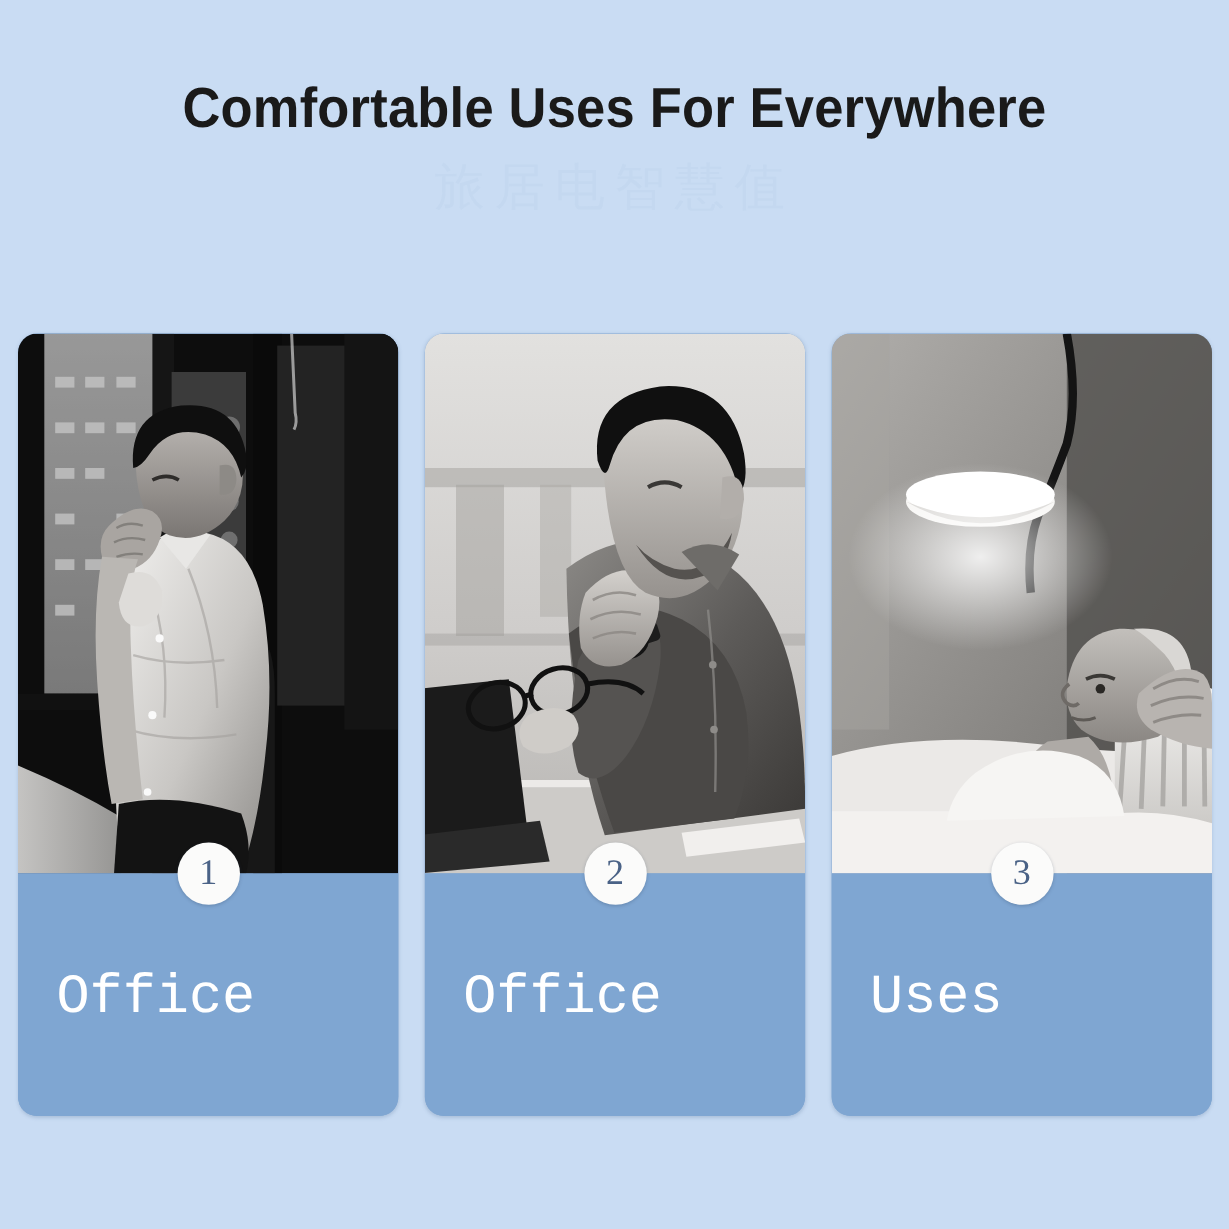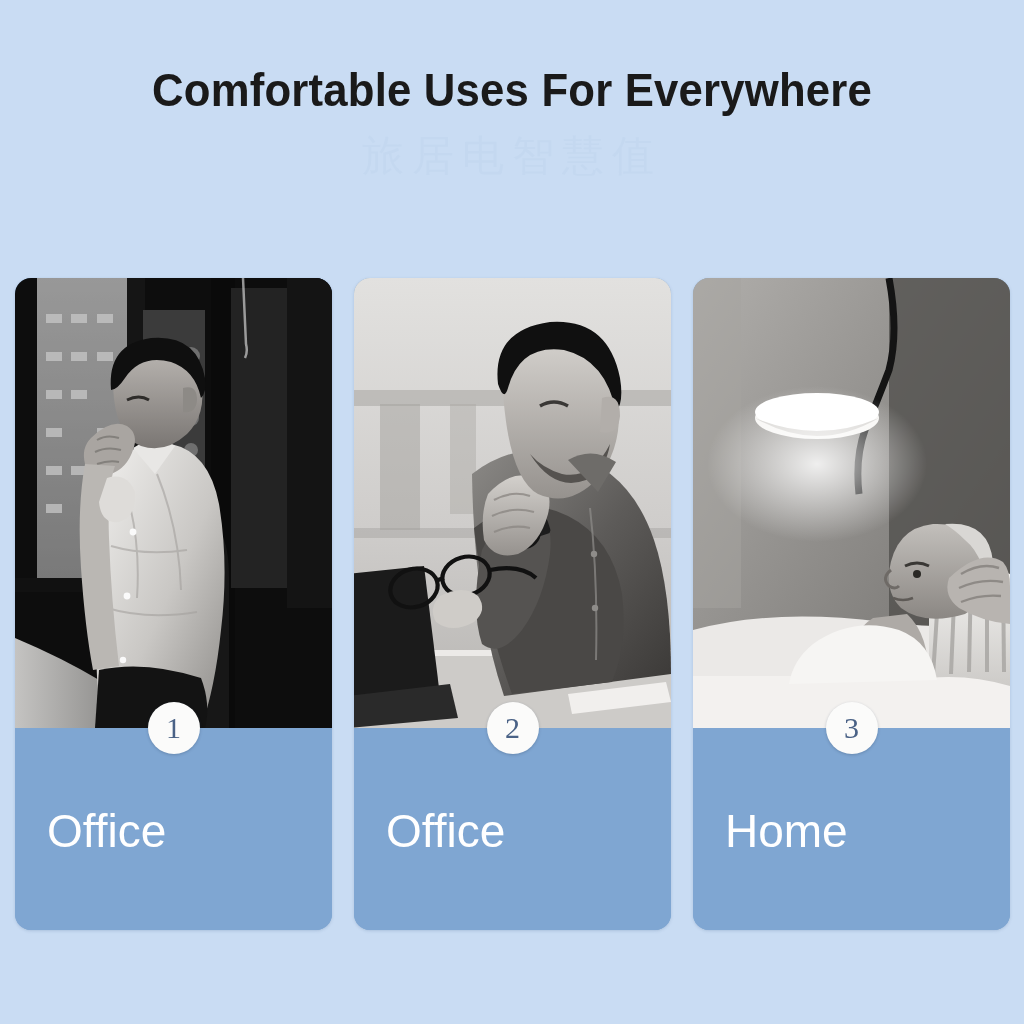--- a/index.html
+++ b/index.html
@@ -87,21 +87,21 @@
     font-size:30px;
     color:#4a6286;
     z-index:4;
   }
   .card-label {
     position:absolute;
     left:32px;
     bottom:76px;
     font-size:46px;
     color:#ffffff;
-    font-family:Liberation Sans, sans-serif;
+    font-family:Liberation Mono, monospace;
     letter-spacing:0px;
     line-height:1;
   }
 </style>
 </head>
 <body>
 
 <div id="page-title">Comfortable Uses For Everywhere</div>
 
 <div id="watermark">旅居电智慧值</div>
@@ -373,16 +373,16 @@
         <path d="M256 300 Q288 270 310 284 Q317 292 317 308 L317 346 Q290 344 266 330 Q250 318 256 300 Z" fill="#b8b4b0"></path>
         <g stroke="#8e8a86" stroke-width="2.4" fill="none">
           <path d="M268 296 Q288 284 306 290"></path>
           <path d="M266 310 Q288 300 310 304"></path>
           <path d="M268 324 Q288 316 308 318"></path>
         </g>
       </svg>
     </div>
     <div class="card-body"></div>
     <div class="badge">3</div>
-    <div class="card-label">Home</div>
+    <div class="card-label">Uses</div>
   </div>
 
 </div>
 
 </body></html>

